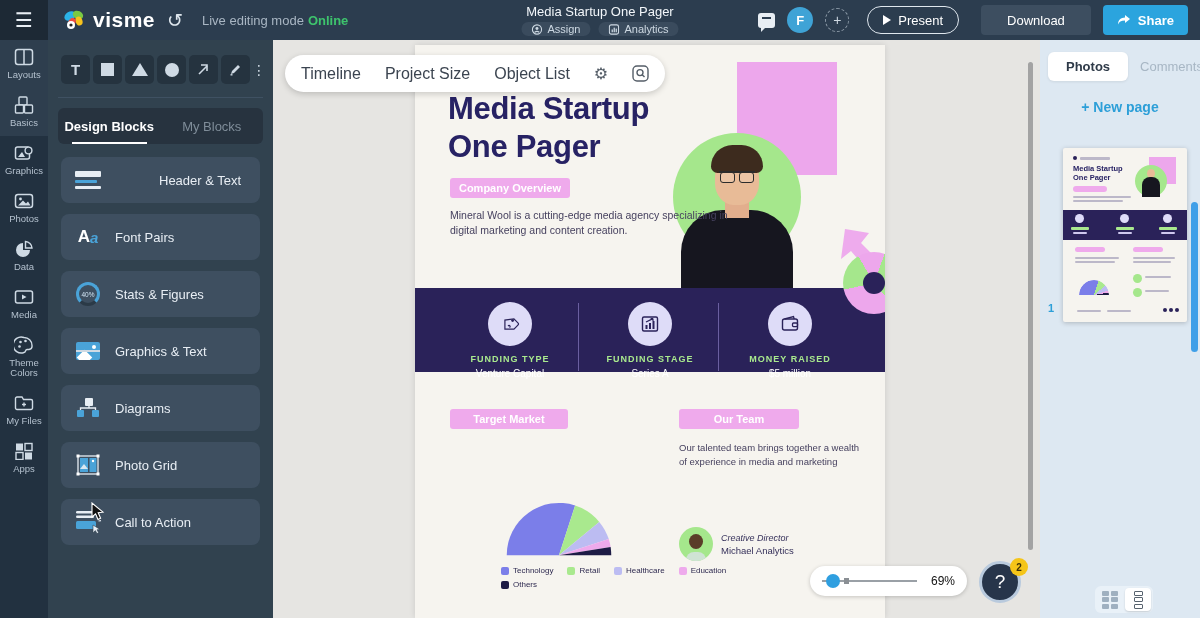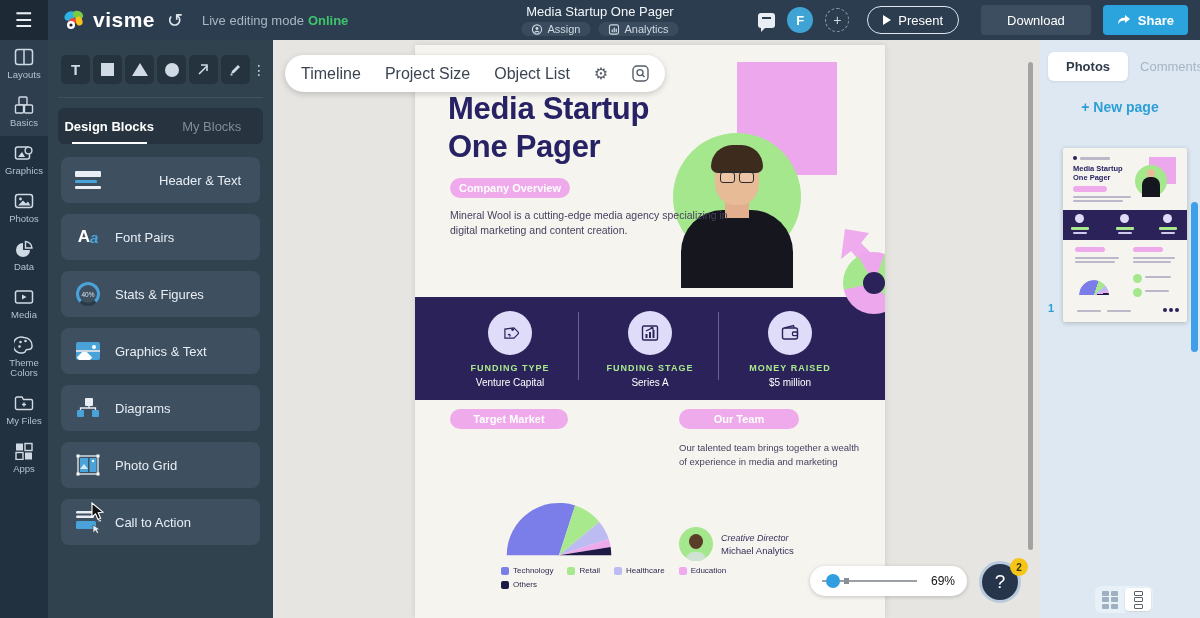--- a/index.html
+++ b/index.html
@@ -82,28 +82,28 @@
   .p-face { position:absolute; left:38px; top:8px; width:44px; height:52px; background:#e8bb97; border-radius:46% 46% 42% 42%; }
   .p-hair { position:absolute; left:34px; top:0; width:52px; height:28px; background:#3d2b1e; border-radius:26px 26px 8px 8px; }
   .p-glass { position:absolute; left:42px; top:26px; width:36px; height:9px; border-top:2px solid #2b2b2b; }
   .p-glass::before,.p-glass::after { content:""; position:absolute; top:-1px; width:13px; height:9px; border:1.6px solid #2b2b2b; border-radius:3px; background:rgba(255,255,255,.15); }
   .p-glass::before { left:1px; } .p-glass::after { right:1px; }
   .pink-arrow { position:absolute; left:420px; top:178px; width:56px; height:56px; }
   .deco-donut { position:absolute; left:428px; top:207px; width:62px; height:62px; border-radius:50%;
     background:conic-gradient(from 20deg,#a5e78c 0 33%, #eda7ec 33% 66%, #a5e78c 66% 86%, #eda7ec 86% 100%); z-index:5; }
   .deco-donut::after { content:""; position:absolute; left:20px; top:20px; width:22px; height:22px; border-radius:50%; background:#2a2259; }
 
-  .stat-band { position:absolute; left:0; top:252px; width:470px; height:103px; background:#2a2259; }
+  .stat-band { position:absolute; left:0; top:243px; width:470px; height:84px; background:#2a2259; }
   .stat-col { position:absolute; top:14px; width:130px; text-align:center; }
   .stat-circle { width:44px; height:44px; border-radius:50%; background:#dedcf8; margin:0 auto; display:flex; align-items:center; justify-content:center; }
   .stat-label { margin-top:8px; font-size:9px; font-weight:bold; letter-spacing:1px; color:#a9e98e; }
   .stat-value { margin-top:4px; font-size:10px; color:#fff; }
   .stat-div { position:absolute; top:15px; width:1px; height:68px; background:#6a5fa0; }
 
-  .badge { position:absolute; background:#efaaec; color:#fff; font-weight:bold; font-size:11px; border-radius:10px; padding:4px 0; text-align:center; }
+  .badge { position:absolute; background:#efaaec; color:#fff; font-weight:bold; font-size:11px; border-radius:3px; padding:4px 0; text-align:center; }
   .body-text { position:absolute; font-size:10px; line-height:15px; color:#46415f; }
 
   .pie-wrap { position:absolute; left:88px; top:457px; width:112px; height:56px; }
   .legend { position:absolute; left:86px; top:521px; width:240px; display:flex; flex-wrap:wrap; }
   .leg-item { display:flex; align-items:center; gap:4px; margin:0 14px 5px 0; }
   .leg-sw { width:8px; height:8px; border-radius:2px; }
   .leg-lbl { font-size:8px; color:#2e2a50; }
 
   .team-row { position:absolute; left:264px; display:flex; align-items:center; gap:8px; }
   .team-av { width:34px; height:34px; border-radius:50%; background:#a5e78c; position:relative; overflow:hidden; }

